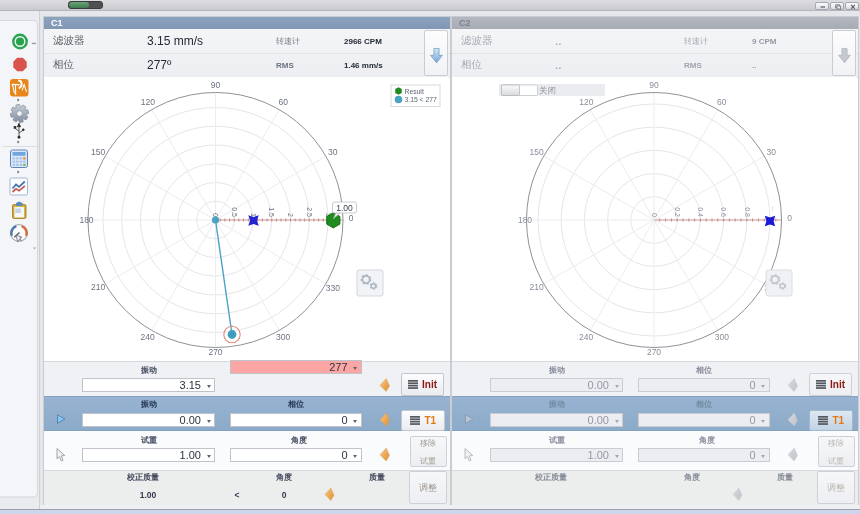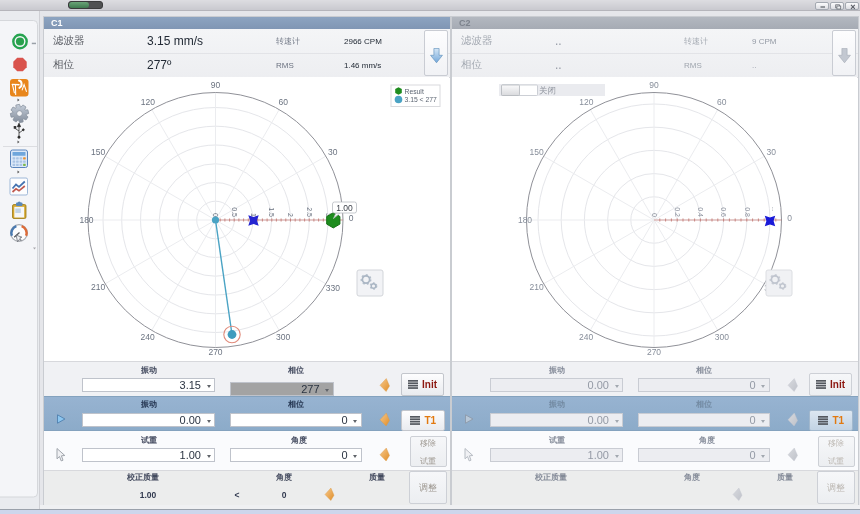--- a/index.html
+++ b/index.html
@@ -1,12 +1,12 @@
 <!DOCTYPE html>
-<html><head><meta charset="utf-8"><style>*{margin:0;padding:0}body{width:860px;height:514px;position:relative;overflow:hidden;font-family:"Liberation Sans",sans-serif;background:#e5e6ea}.tv{position:absolute;font-size:12px;color:#232b36}.tv2{position:absolute;font-size:8px;font-weight:normal}.bv{position:absolute;font-size:8.5px;font-weight:bold;color:#323a50;text-align:center}</style></head><body>
+<html><head><meta charset="utf-8"><style>*{margin:0;padding:0}body{width:860px;height:514px;position:relative;overflow:hidden;font-family:"Liberation Sans",sans-serif;background:#e5e6ea}.tv{position:absolute;font-size:12px;color:#232b36}.tv2{position:absolute;font-size:8px;font-weight:bold}.bv{position:absolute;font-size:8.5px;font-weight:bold;color:#323a50;text-align:center}</style></head><body>
 <svg width="0" height="0" style="position:absolute">
     <defs>
       <path id="g0" transform="translate(0,864) scale(1,-1)" d="M945 -31Q887 70 818 163L876 207Q948 110 1008 6ZM769 136 707 99 619 244 682 281ZM659 -105Q612 -105 586.5 -78.0Q561 -51 561 -9V67Q561 135 557 202Q594 198 630 202Q627 135 627 67V-9Q627 -25 636.0 -37.5Q645 -50 660 -50L774 -49Q785 -49 787.5 -41.5Q790 -34 791 -30L811 95Q841 78 875 76L843 -83Q840 -99 833.0 -102.0Q826 -105 821 -105ZM425 -46Q469 63 482 179L554 171Q540 45 493 -73ZM725 302Q679 302 653 329Q621 363 627 427L500 425Q503 450 500 474L627 472Q626 516 624 559Q660 555 697 559Q694 516 694 472H764Q810 472 855 474Q853 450 855 425Q810 427 764 427H693Q689 391 702 370Q712 358 726 358H875Q892 358 899 392L915 471Q945 455 979 451L952 345Q943 302 921 302ZM217 -97Q417 84 404 467V622H625V707Q625 774 621 841Q658 837 694 841Q692 790 691 743H821Q866 743 912 745Q909 720 912 696Q866 698 821 698H691V622H964L974 566Q966 573 962 567L918 489L860 521L891 577H470V431Q472 74 291 -123Q260 -93 217 -97ZM131 -118Q95 -94 41 -92Q80 -11 120.5 93.0Q161 197 239 454L274 433L174 54ZM200 457 145 408 15 544 70 594ZM216 626Q156 702 85 768L137 820Q212 750 276 670Z"></path>
       <path id="g1" transform="translate(0,864) scale(1,-1)" d="M620 645V699Q620 770 617 841Q656 837 694 841Q691 770 691 699V645H948L957 583Q945 586 939 579L880 479L820 514L865 592H691V397H866Q844 206 716 63Q756 26 822.0 -8.5Q888 -43 977 -51Q947 -80 943 -122Q784 -102 670 16Q549 -94 384 -127Q365 -88 335 -58Q430 -48 502.5 -10.5Q575 27 624 70Q535 188 502 344H438Q432 171 382 46Q348 -38 292 -109Q259 -79 214 -84Q280 -15 317 73Q369 198 369 396V645ZM567 344Q599 213 668 116Q756 215 784 344ZM620 397V592H439V397ZM138 -118Q100 -94 44 -92Q84 -11 126.5 93.0Q169 197 251 454L289 433L183 54ZM211 457 152 408 15 544 74 594ZM228 626Q164 702 89 768L145 820Q223 750 291 670Z"></path>
       <path id="g2" transform="translate(0,864) scale(1,-1)" d="M616 -123Q581 -119 546 -123Q549 -58 549 7V187H825Q674 249 541 382L542 384H457Q368 249 228 187H451V-121H387V-68H217Q217 -96 219 -123Q183 -119 148 -123Q151 -58 151 7V160Q103 147 53 145Q56 185 35 219Q138 223 233.0 266.0Q328 309 381 384H162Q119 384 77 382Q80 404 77 427Q119 425 162 425H405Q445 506 461 581Q499 569 537 565Q519 491 482 425H694L612 507L663 557L766 453L738 425H851Q893 425 935 427Q932 404 935 382Q893 384 851 384H624Q700 315 779.0 276.0Q858 237 973 217Q944 191 938 153Q894 161 848 178V-121H784V-66H614Q615 -95 616 -123ZM560 579Q572 697 560 815H860Q848 697 859 579ZM149 579Q161 697 149 815H449Q437 697 448 579ZM784 145H613V-29H784ZM387 145H216V-31H387ZM624 773V620H795L796 773ZM214 773V620H384L385 773Z"></path>
       <path id="g3" transform="translate(0,864) scale(1,-1)" d="M599 -123Q561 -119 523 -123Q526 -52 526 18V748H925V-121H855V-38Q810 -36 765 -36L596 -37Q597 -80 599 -123ZM330 -123Q292 -119 254 -123Q257 -52 257 18V367Q181 168 79 42Q49 73 6 81Q136 234 180 361Q209 445 226 532Q242 527 257 523V552H153Q101 552 50 549Q53 577 50 605Q101 603 153 603H257V700Q257 771 254 841Q292 837 330 841Q327 771 327 700V603H408Q460 603 512 605Q509 577 512 549Q460 552 408 552H327V441L351 466Q432 387 501 298L440 251Q387 319 327 382V18Q327 -52 330 -123ZM855 697H596V502H765Q810 502 855 504ZM765 451H596V258H765Q810 258 855 260V449Q810 451 765 451ZM765 207H596V17L765 15Q810 15 855 17V205Q810 207 765 207Z"></path>
       <path id="g4" transform="translate(0,864) scale(1,-1)" d="M988 -14Q985 -45 988 -75Q932 -72 876 -72H401Q345 -72 289 -75Q292 -45 289 -14Q345 -17 401 -17H635Q676 83 743 283L792 430Q828 414 867 405Q832 292 747 74L711 -17H876Q932 -17 988 -14ZM461 416Q532 248 587 75L512 51Q458 221 389 386ZM932 573Q929 543 932 513Q876 515 821 515H449Q393 515 337 513Q340 543 337 573Q393 570 449 570H821Q876 570 932 573ZM637 588Q584 685 518 774L581 821Q650 727 706 625ZM327 788Q288 652 227 534V5Q227 -66 230 -136Q195 -132 160 -136Q163 -66 163 5V429Q116 363 58 309Q37 345 0 361Q51 407 96 460Q170 548 202 632Q232 715 252 808Q287 794 327 788Z"></path>
       <path id="g5" transform="translate(0,864) scale(1,-1)" d="M573 403 461 401Q464 430 461 459L587 456L623 591L503 589Q506 618 503 647L637 644L648 686Q666 755 681 825Q718 811 756 805Q734 737 716 668L710 644H849Q902 644 956 647Q953 618 956 589Q902 591 849 591H696L660 456H883Q937 456 991 459Q988 430 991 401Q937 403 883 403H646L611 273H885V220Q870 200 855 178L739 1L858 -86L810 -147L673 -47L533 46L574 112L681 41L799 220H525ZM197 832Q231 818 271 810Q246 748 225 684L220 671H309Q357 671 404 673Q401 649 404 625Q357 627 309 627H205L126 393H222V415Q222 482 218 548Q257 545 295 548Q292 482 292 415V393H439V349H292V193Q362 206 451 225L450 186L292 149V-2Q292 -69 295 -135Q257 -132 218 -135Q222 -69 222 -2V132L161 117Q95 99 30 80Q31 127 10 160Q119 164 222 181V349H38L132 627L8 625Q11 649 8 673L146 671L158 704Q179 768 197 832Z"></path>
       <path id="g6" transform="translate(0,864) scale(1,-1)" d="M579 -87Q351 -92 219 14L66 -81Q52 -45 31 -14L194 57V469H135Q85 469 35 466Q38 493 35 520Q85 518 135 518H262V52L329 22Q392 -6 460 -8L579 -12L963 -15Q926 -41 929 -87ZM252 650 194 602 79 743 138 790ZM646 169Q646 100 649 30Q612 34 574 30Q577 100 577 169V244Q474 129 304 58Q296 93 268 117Q357 150 424.0 203.0Q491 256 560 339H358Q371 448 358 558H577V647H415Q365 647 315 644Q318 671 315 698Q365 696 415 696H577L574 842Q612 838 649 842L646 696H819Q869 696 919 698Q917 671 919 644Q870 647 819 647H646V558H861Q848 448 861 339H646V325L772 229L908 115L858 58L724 170L646 230ZM646 508V389H792V508ZM577 508H427V389H577Z"></path>
       <path id="g7" transform="translate(0,864) scale(1,-1)" d="M731 -123Q690 -118 649 -123Q653 -47 653 28V449H514Q450 449 386 446Q390 480 386 515Q450 512 514 512H653V690Q653 766 649 842Q690 837 731 842Q728 766 728 690V512H861Q925 512 989 515Q986 480 989 446Q925 449 861 449H728V28Q728 -47 731 -123ZM6 436Q10 469 6 502Q67 499 128 499H237V68L327 184L360 238L404 190L370 152L207 -78L154 -37Q164 -15 164 10V439H128Q67 439 6 436ZM232 626Q175 710 96 773L146 836Q238 763 299 671Z"></path>
@@ -253,21 +253,21 @@
       <use href="#g9" x="1024"></use>
     </svg></div>
 <div style="position:absolute;left:287.5px;top:365.5px;line-height:0"><svg style="width:16px;height:8px;" viewBox="0 0 2048 1024" fill="#323a50" stroke="#323a50" stroke-width="34">
       <use href="#g3" x="0"></use>
       <use href="#g4" x="1024"></use>
     </svg></div>
 <div style="position:absolute;left:82px;top:377.5px;width:133px;height:14px;background:#fff;border:1px solid #bfc3cb;box-sizing:border-box">
     <div style="position:absolute;right:13px;top:0;bottom:0;line-height:12px;font-size:11px;color:#2b3442">3.15</div>
     <div style="position:absolute;right:3.5px;top:6px;width:0;height:0;border-left:2.5px solid transparent;border-right:2.5px solid transparent;border-top:3px solid #60646a"></div>
   </div>
-<div style="position:absolute;left:229.5px;top:382px;width:104px;height:14px;background:#a3a3a3;border:1px solid #bfc3cb;box-sizing:border-box">
+<div style="position:absolute;left:229.5px;top:360px;width:132px;height:14px;background:#fca5a5;border:1px solid #bfc3cb;box-sizing:border-box">
     <div style="position:absolute;right:13px;top:0;bottom:0;line-height:12px;font-size:11px;color:#2b3442">277</div>
     <div style="position:absolute;right:3.5px;top:6px;width:0;height:0;border-left:2.5px solid transparent;border-right:2.5px solid transparent;border-top:3px solid #60646a"></div>
   </div>
 <svg style="position:absolute;left:0;top:0;overflow:visible" width="1" height="1">
     <polygon points="380.0,385.3 386.3,378.5 389.5,386.0 386.1,391.5" fill="url(#og)" stroke="#d89a48" stroke-width="0.4"></polygon>
   </svg>
 <div style="position:absolute;left:400.5px;top:373px;width:43.5px;height:23px;background:linear-gradient(#fdfdfe,#e9ebef);border:1px solid #c3c6cc;border-radius:2px;box-sizing:border-box;display:flex;align-items:center;justify-content:center">
     <svg width="10.5" height="9" viewBox="0 0 10.5 9" style="margin-right:4px">
       <rect x="0" y="0" width="10.5" height="1.7" fill="#54585f"></rect>
       <rect x="0" y="2.4" width="10.5" height="1.7" fill="#54585f"></rect>

